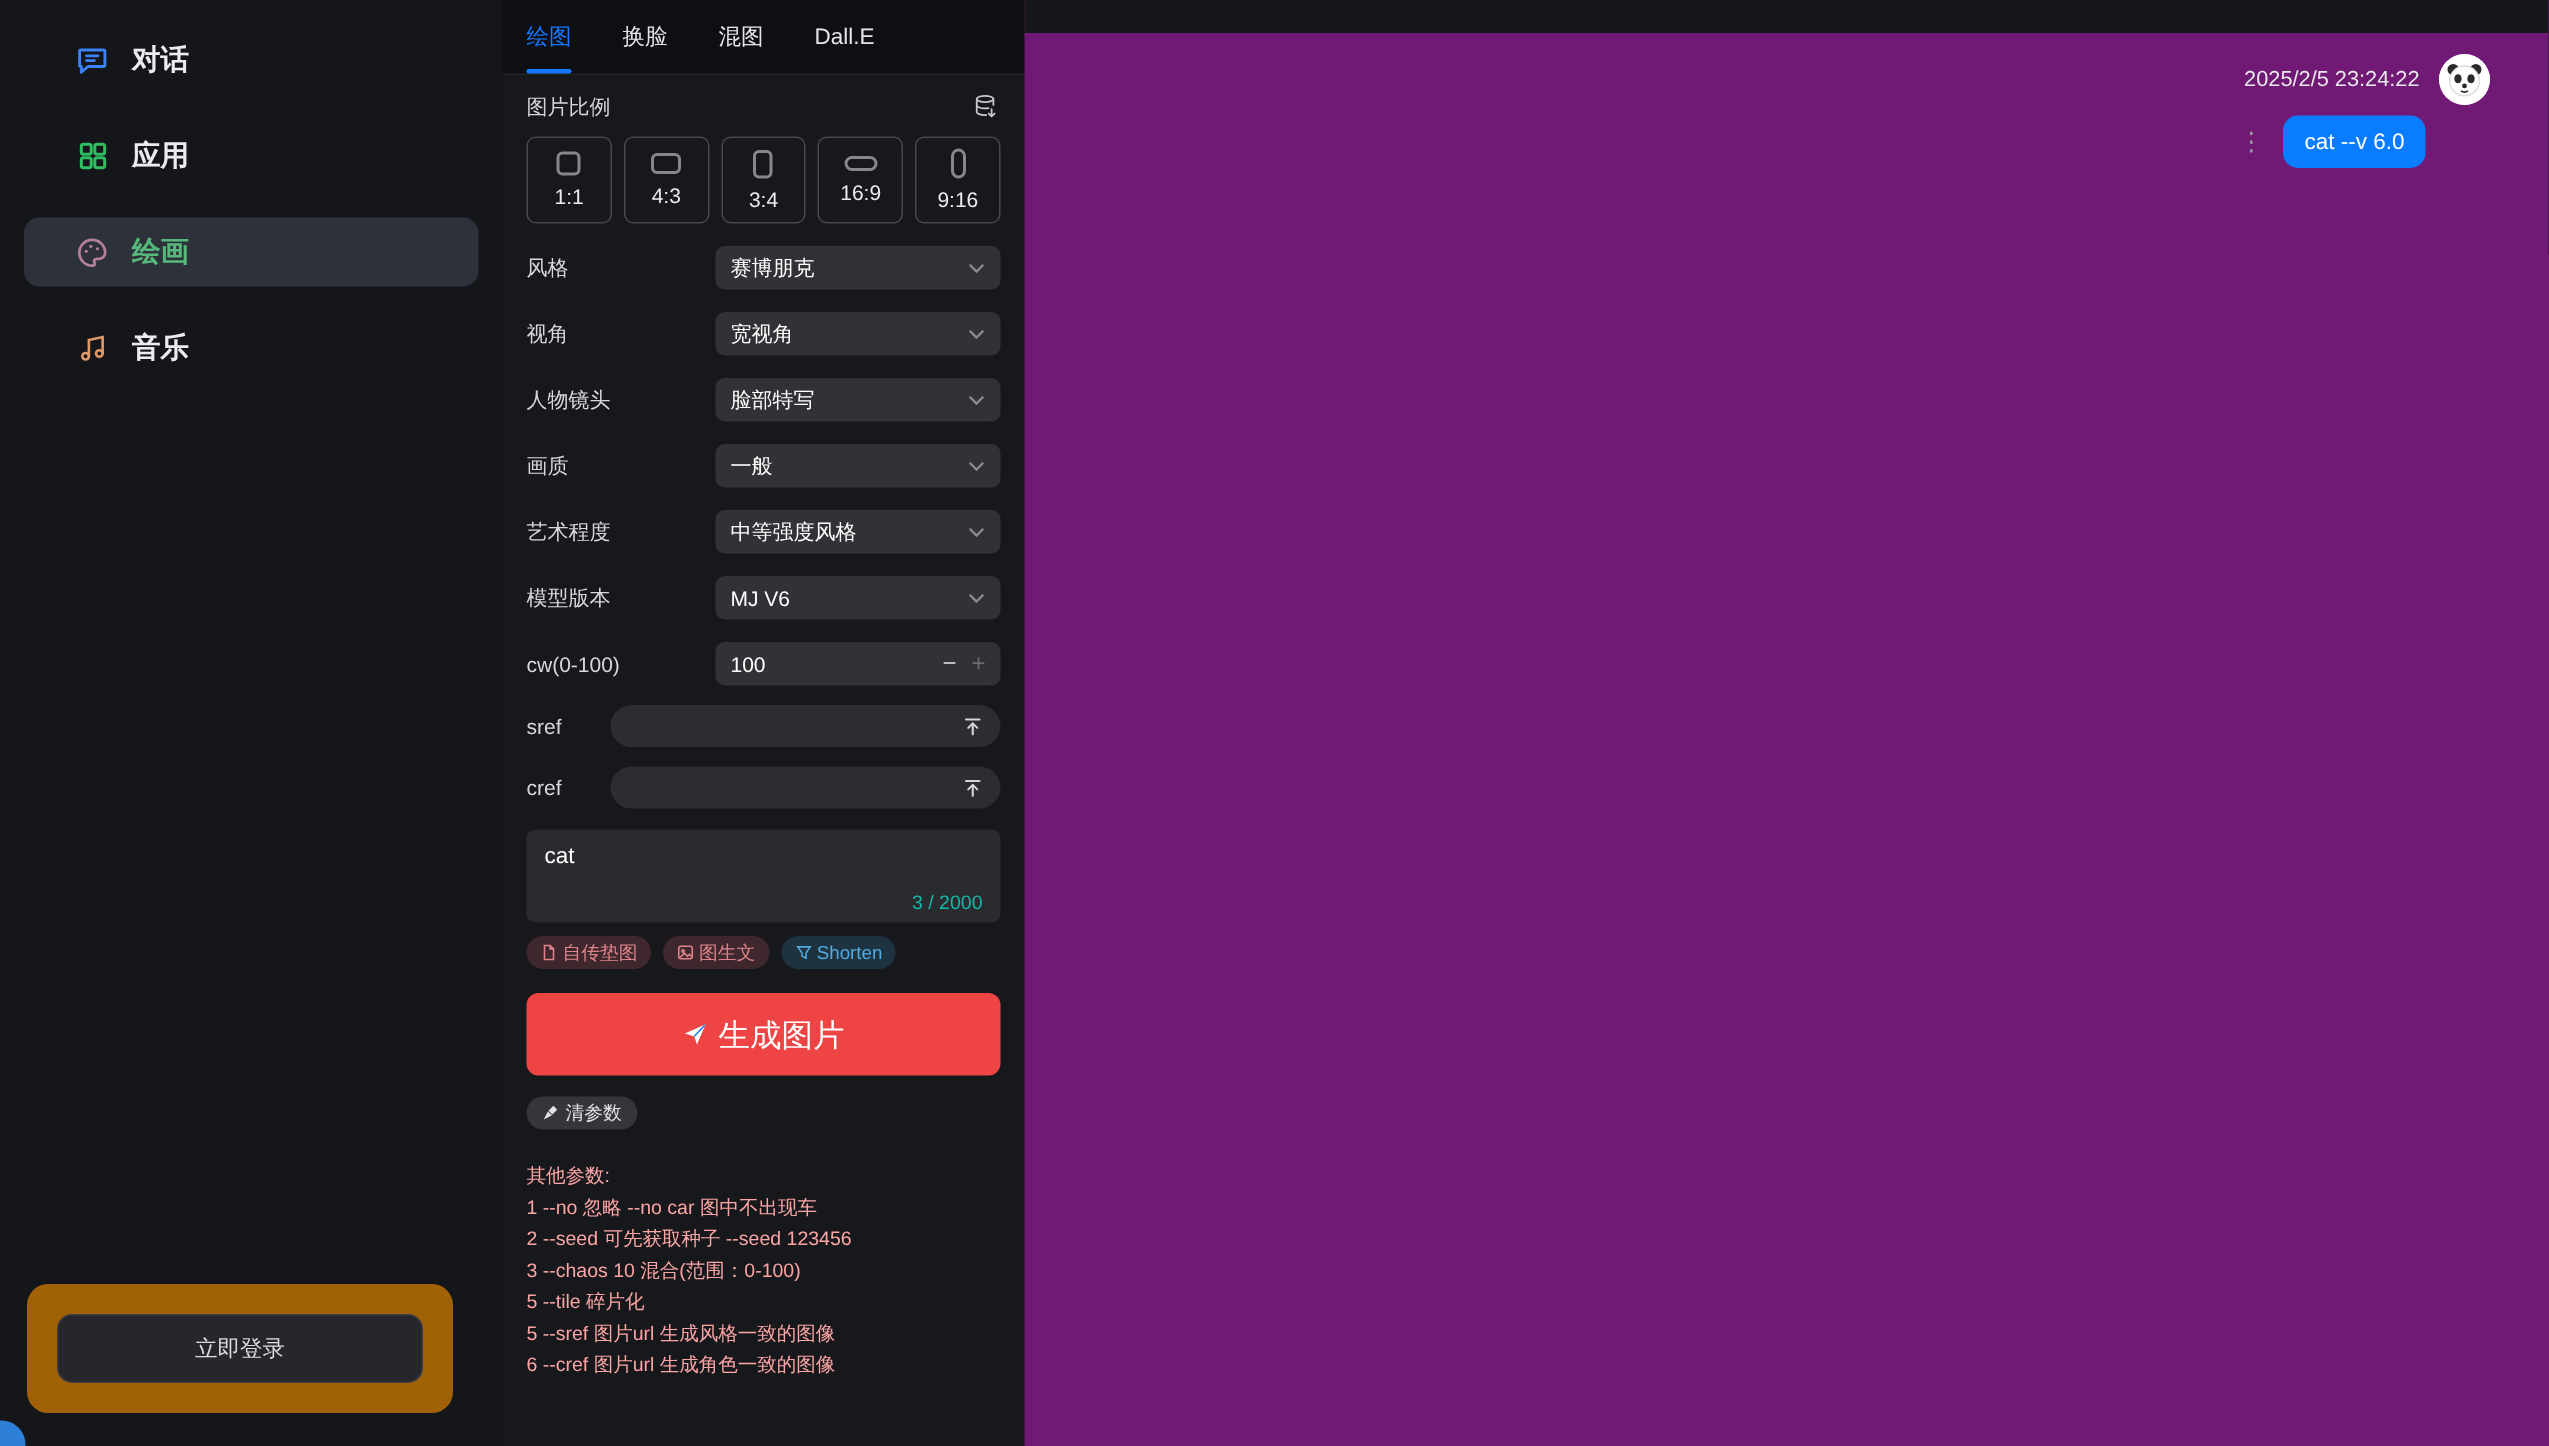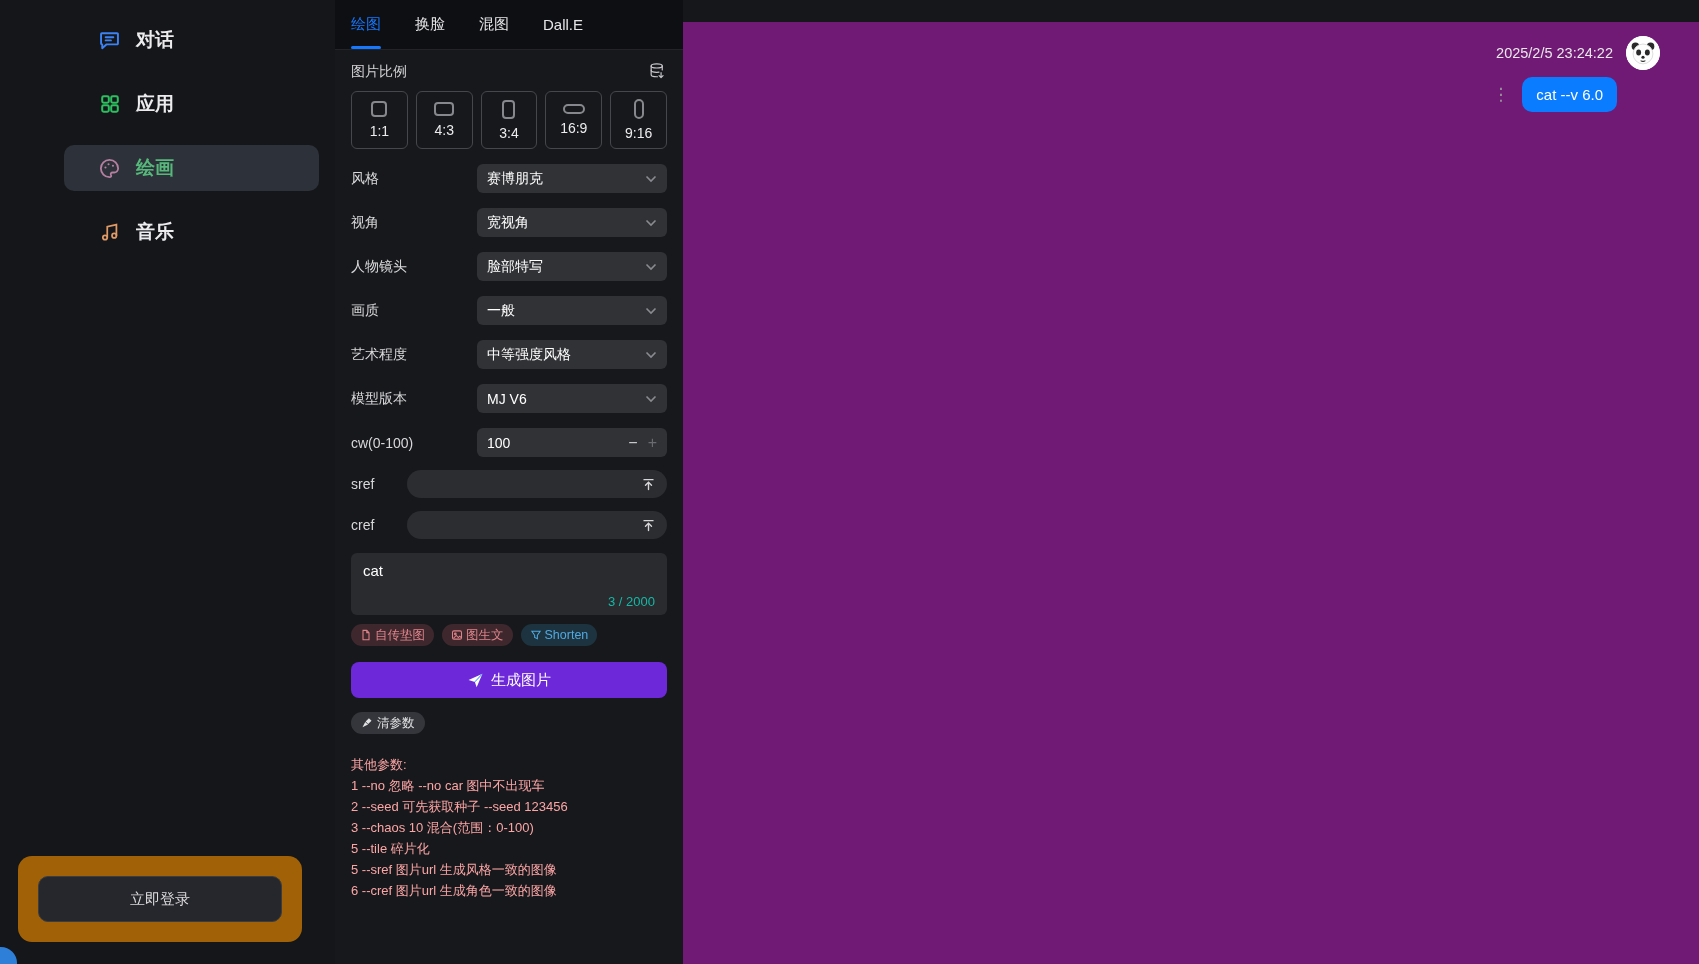--- a/index.html
+++ b/index.html
@@ -5,21 +5,21 @@
   * { box-sizing: border-box; margin: 0; padding: 0; }
   html, body { width: 1699px; height: 964px; }
   body {
     display: flex;
     background: #101014;
     font-family: "Liberation Sans", "DejaVu Sans", sans-serif;
     overflow: hidden;
   }
 
   
-  .sidebar { width: 335px; flex-shrink: 0; background: #15161a; position: relative; padding-left: 48px; }
+  .sidebar { width: 335px; flex-shrink: 0; background: #15161a; position: relative; }
   .nav { padding: 17px 16px 0; }
   .nav-item {
     display: flex; align-items: center; gap: 15px;
     height: 46px; padding: 0 34px; margin-bottom: 18px;
     border-radius: 10px; cursor: pointer;
     color: #ececee; font-size: 19px; font-weight: bold;
   }
   .nav-item.active { background: #2d3139; }
   .nav-item.active .nav-label { color: #57b87b; }
   .nav-icon { width: 23px; height: 23px; display: flex; align-items: center; justify-content: center; }
@@ -112,23 +112,23 @@
   .tag {
     height: 22px; border-radius: 11px; padding: 0 9px;
     display: inline-flex; align-items: center; gap: 3px;
     font-size: 12.5px; cursor: pointer;
   }
   .tag.pink { background: #3e282d; color: #df838b; }
   .tag.blue { background: #1d3440; color: #52a8e0; }
   .tag svg { display: block; }
 
   .gen-btn {
-    margin-top: 16px; width: 100%; height: 36px;
-    background: #6d28d9; border: none; border-radius: 8px;
-    color: #fff; font-size: 15px; cursor: pointer;
+    margin-top: 16px; width: 100%; height: 55px;
+    background: #ef4444; border: none; border-radius: 8px;
+    color: #fff; font-size: 21px; cursor: pointer;
     display: flex; align-items: center; justify-content: center; gap: 7px;
     font-family: inherit;
   }
 
   .clear-tag {
     margin-top: 14px; display: inline-flex; align-items: center; gap: 4px;
     height: 22px; padding: 0 10px; background: #34363b; border-radius: 11px;
     color: #e2e2e4; font-size: 12.5px; cursor: pointer;
   }
 

